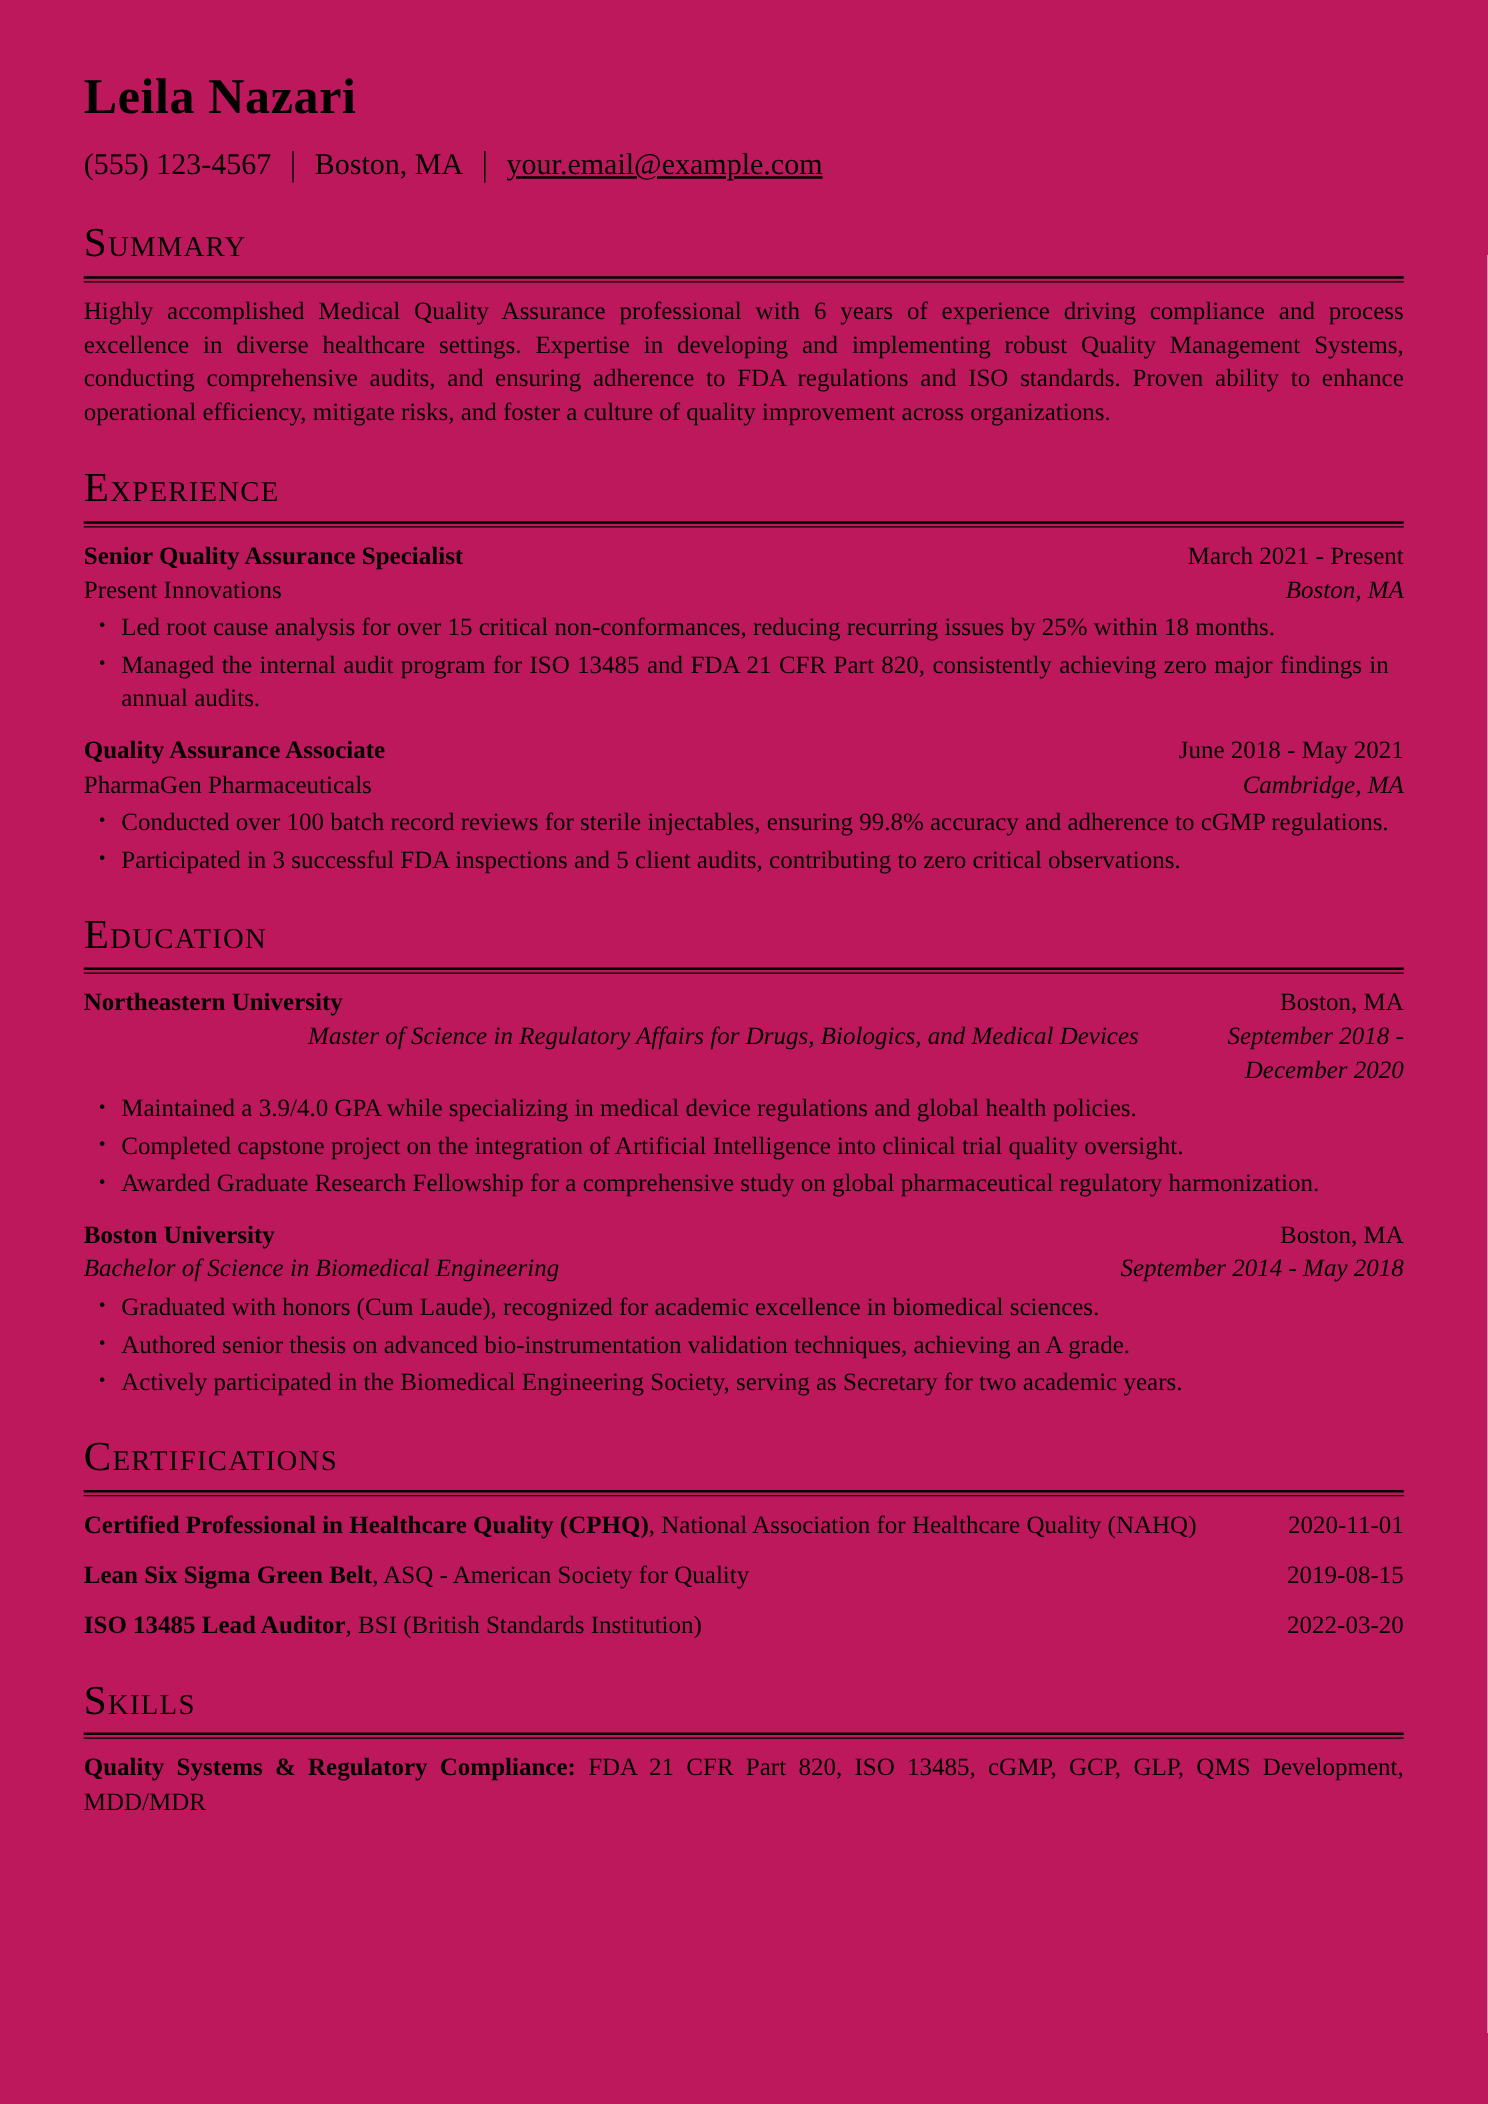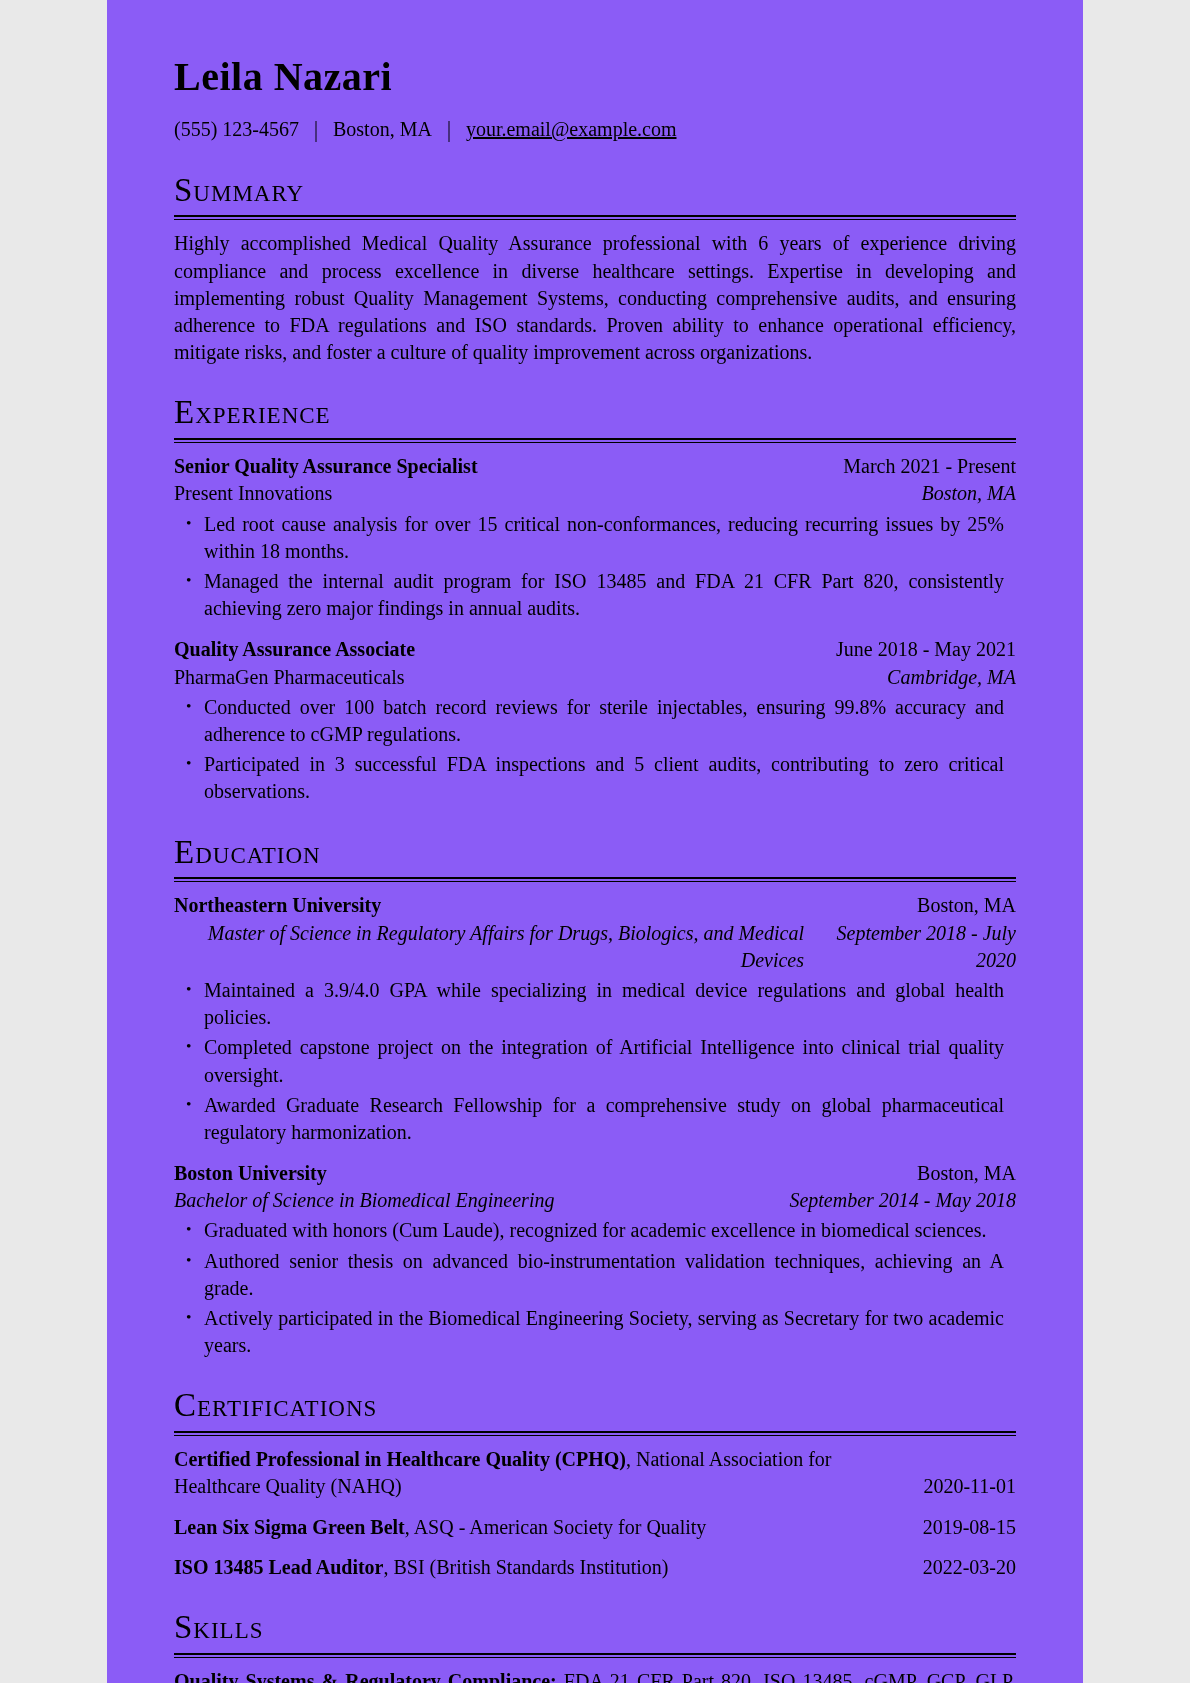--- a/index.html
+++ b/index.html
@@ -1,25 +1,25 @@
 <!DOCTYPE html>
 <html lang="en"><head>
 <meta charset="utf-8">
 <style>
   html,body{margin:0;padding:0;background:#e9e9e9;}
   .page{
-    width:976px;height:1683px;margin:0 auto;background:#8b5cf6;
+    width:1190px;height:1683px;margin:0 auto;background:#be185d;
     box-sizing:border-box;padding:50px 67px 0 67px;
     font-family:"Liberation Serif","DejaVu Serif",serif;
     color:#000;font-size:20px;line-height:1.36;
     overflow:hidden;
   }
   
   .name{font-size:40px;font-weight:bold;margin:0 0 12px 0;letter-spacing:.5px;}
-  .contact{display:flex;align-items:center;gap:15px;font-size:20px;margin-bottom:6px;}
+  .contact{display:flex;align-items:center;gap:15px;font-size:24px;margin-bottom:6px;}
   .contact .sep{color:#000;transform:scaleY(1.15);}
   .email{text-decoration:underline;color:#000;cursor:pointer;}
   
   .section-title{
     font-size:33px;font-variant:small-caps;letter-spacing:1px;
     margin:24px 0 2px 0;font-weight:normal;
   }
   .rule{height:2px;border-top:2.6px solid #000;border-bottom:1.2px solid #000;margin:3px 0 10px 0;}
   .para{margin:0;text-align:justify;hyphens:auto;-webkit-hyphens:auto;}
   
@@ -102,21 +102,21 @@
     <div class="section-title">Education</div>
     <div class="rule"></div>
 
     <div class="entry">
       <div class="row">
         <span class="b">Northeastern University</span>
         <span>Boston, MA</span>
       </div>
       <div class="row" style="align-items:flex-start;">
         <span class="i" style="flex:1 1 auto;padding-right:24px;text-align:right;">Master of Science in Regulatory Affairs for Drugs, Biologics, and Medical Devices</span>
-        <span class="i edu-dates wrap">September 2018 - July 2020</span>
+        <span class="i edu-dates wrap">September 2018 - December 2020</span>
       </div>
       <ul class="bullets">
         <li>Maintained a 3.9/4.0 GPA while specializing in medical device regulations and global health policies.</li>
         <li>Completed capstone project on the integration of Artificial Intelligence into clinical trial quality oversight.</li>
         <li>Awarded Graduate Research Fellowship for a comprehensive study on global pharmaceutical regulatory harmonization.</li>
       </ul>
     </div>
 
     <div class="entry">
       <div class="row">

